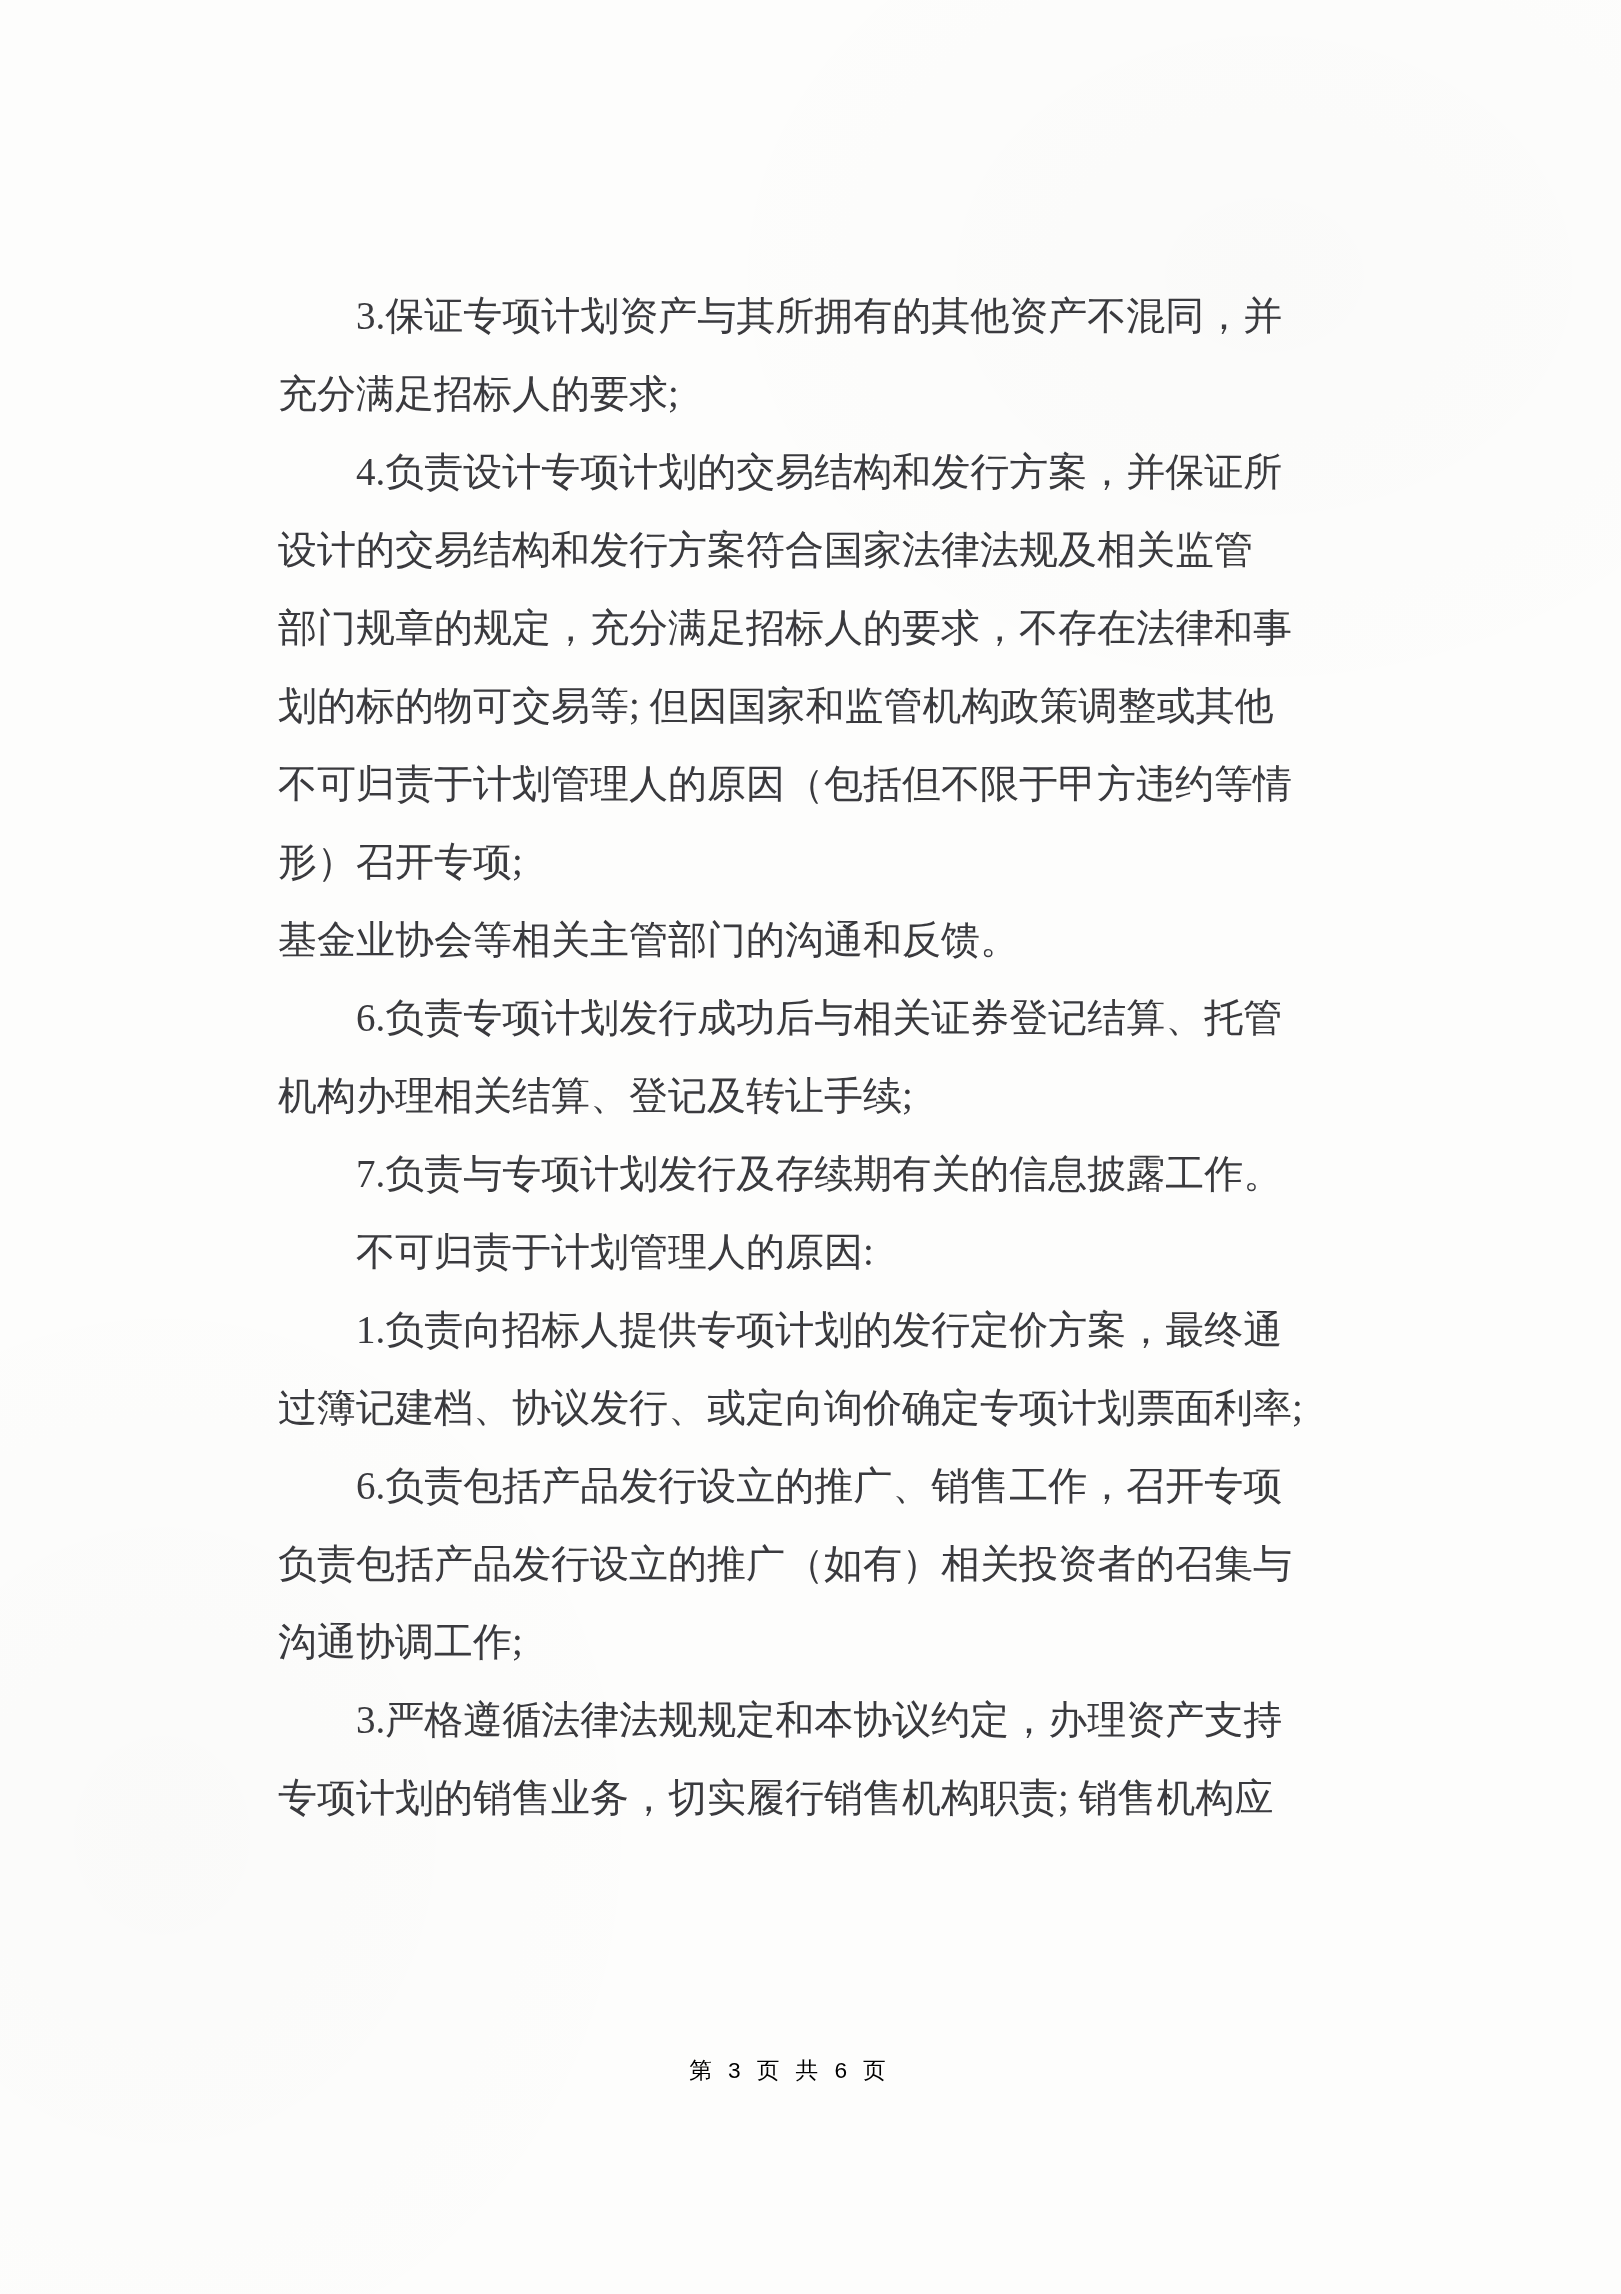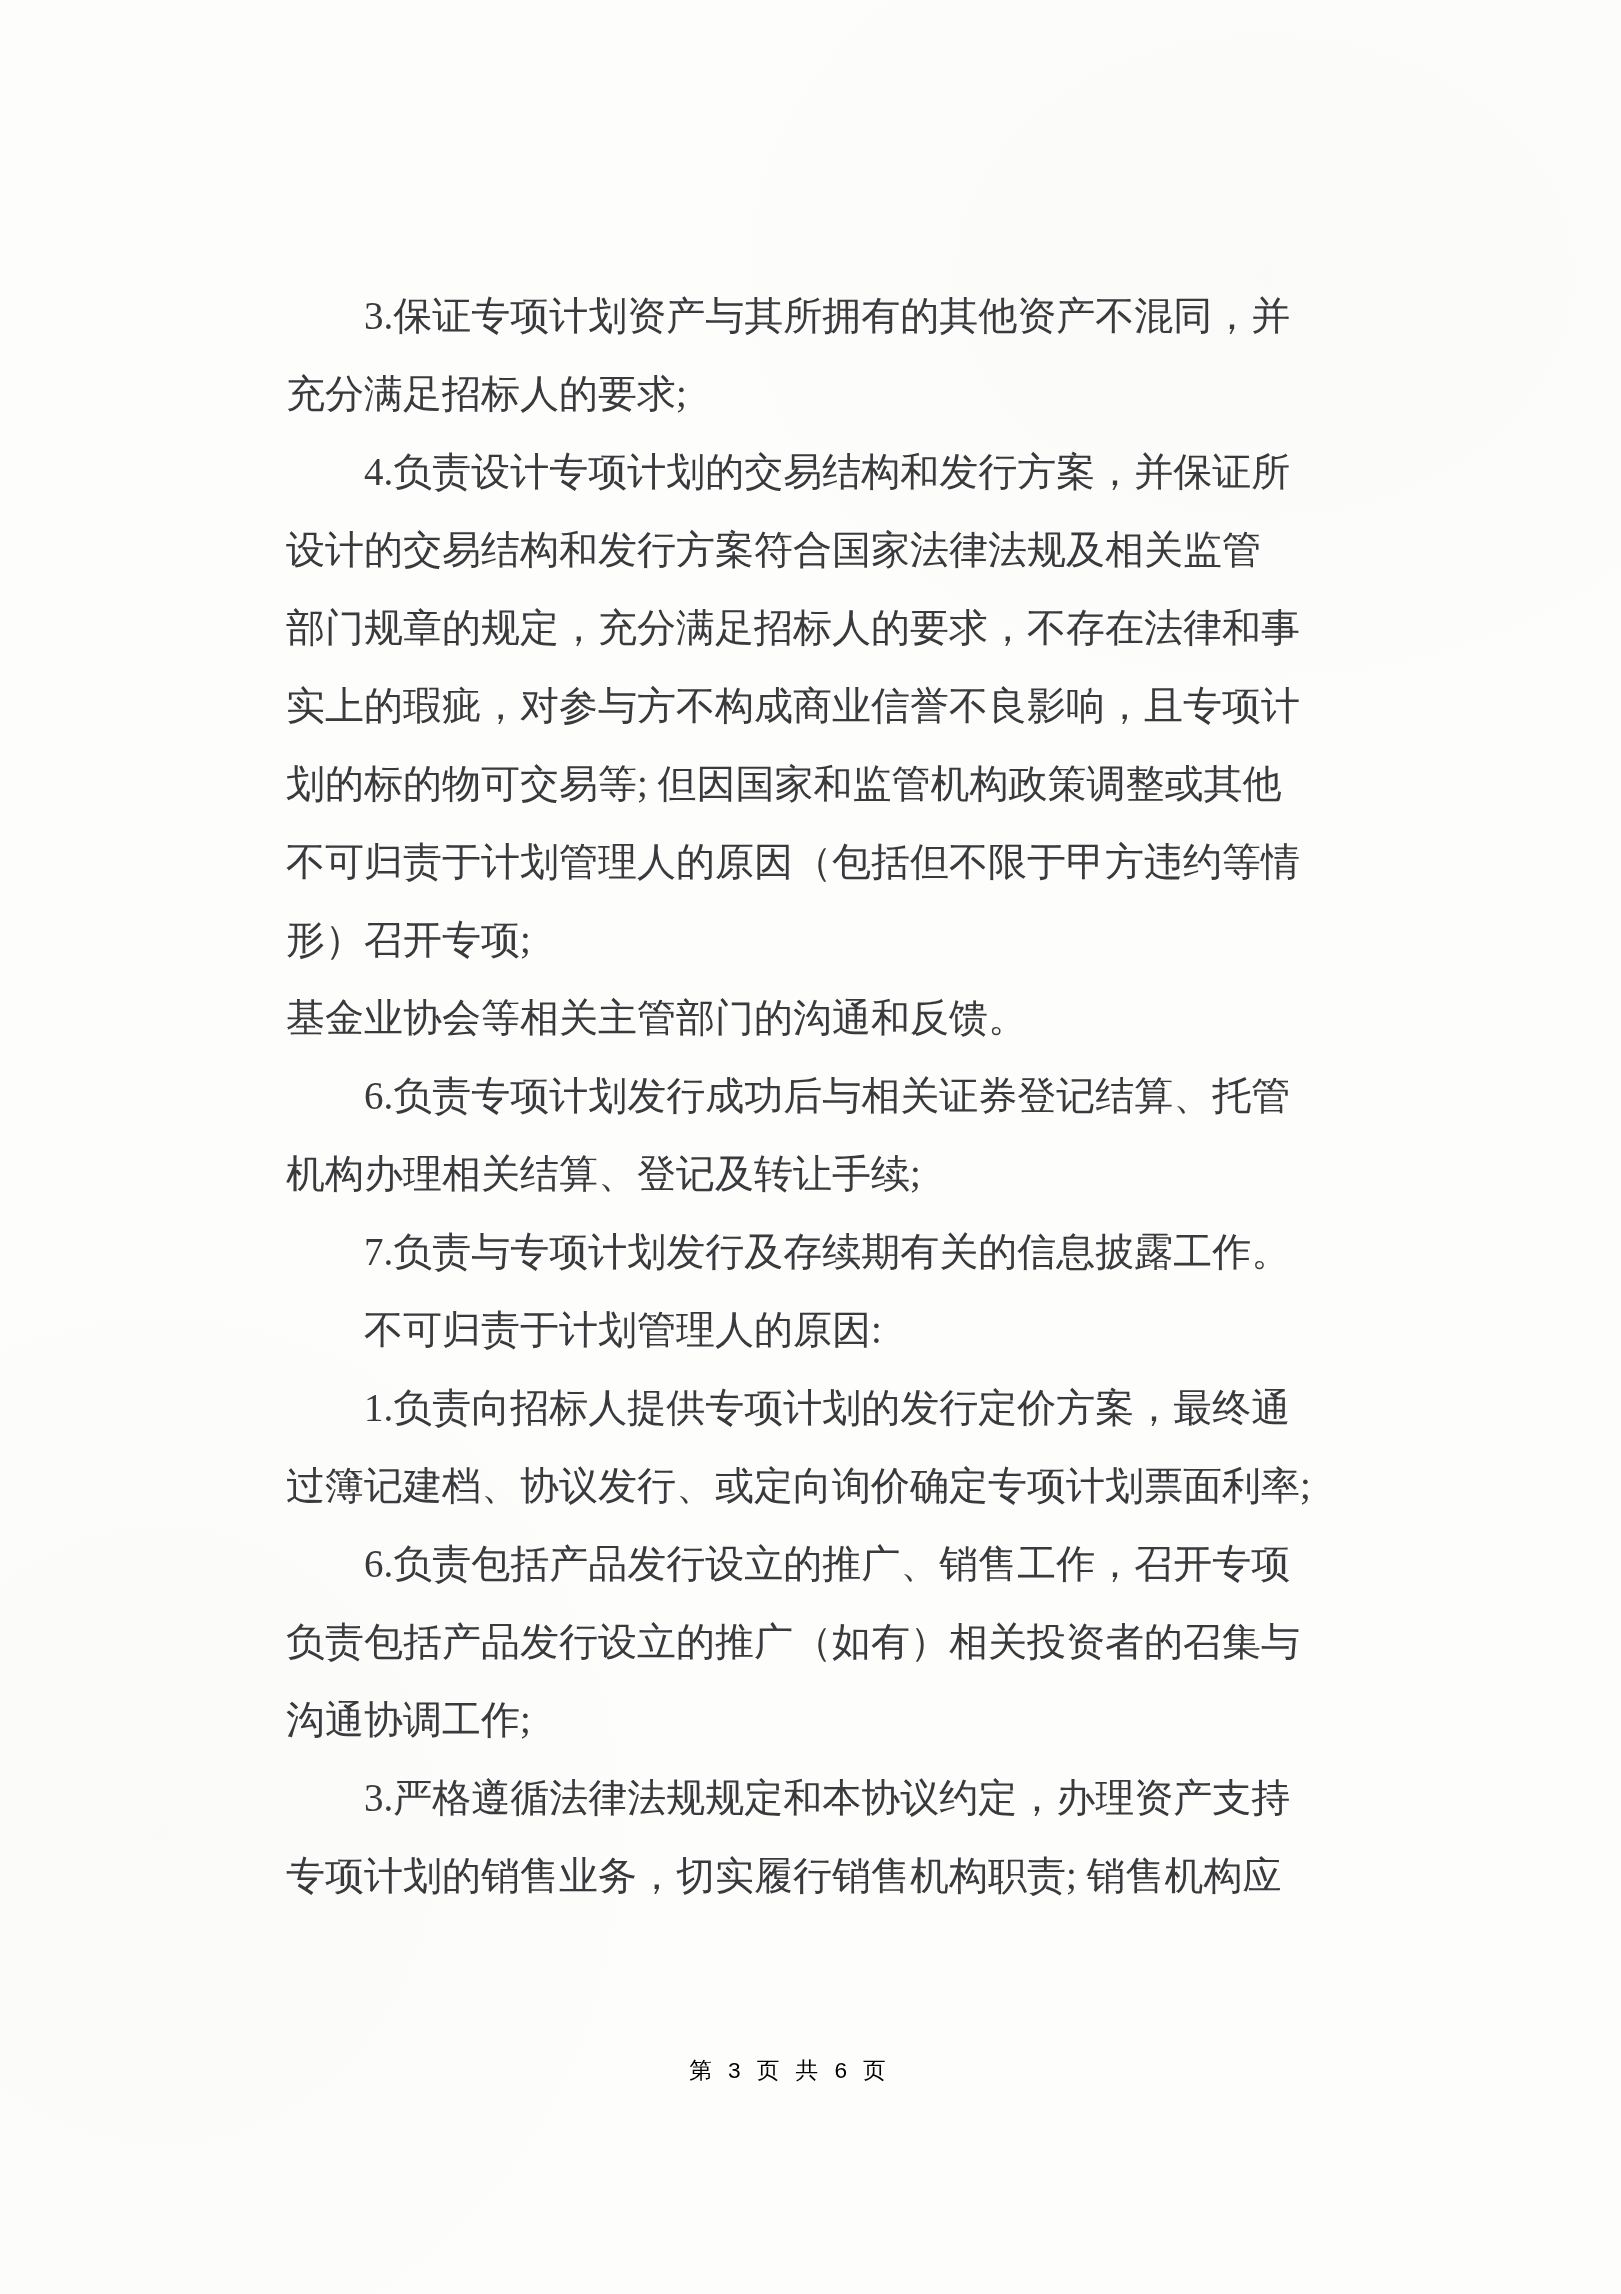--- a/index.html
+++ b/index.html
@@ -30,21 +30,20 @@
     width: 1024px;
   }
   .line {
     font-size: 39px;
     line-height: 78px;
     height: 78px;
     color: #3a3a3e;
     letter-spacing: 0px;
     white-space: nowrap;
     text-align: left;
-    margin-left: 8px;
     -webkit-font-smoothing: antialiased;
   }
   .line.indent {
     text-indent: 2em;
   }
   .page-footer {
     position: absolute;
     left: 278px;
     top: 2055px;
     width: 1024px;
@@ -62,21 +61,20 @@
 
 <div class="page-surface"></div>
 
 <div class="doc-body">
   <div>
       <div class="line indent">3.保证专项计划资产与其所拥有的其他资产不混同，并</div>
       <div class="line">充分满足招标人的要求;</div>
       <div class="line indent">4.负责设计专项计划的交易结构和发行方案，并保证所</div>
       <div class="line">设计的交易结构和发行方案符合国家法律法规及相关监管</div>
       <div class="line">部门规章的规定，充分满足招标人的要求，不存在法律和事</div>
-      <div class="line">实上的瑕疵，对参与方不构成商业信誉不良影响，且专项计</div>
       <div class="line">划的标的物可交易等; 但因国家和监管机构政策调整或其他</div>
       <div class="line">不可归责于计划管理人的原因（包括但不限于甲方违约等情</div>
       <div class="line">形）召开专项;</div>
       <div class="line">基金业协会等相关主管部门的沟通和反馈。</div>
       <div class="line indent">6.负责专项计划发行成功后与相关证券登记结算、托管</div>
       <div class="line">机构办理相关结算、登记及转让手续;</div>
       <div class="line indent">7.负责与专项计划发行及存续期有关的信息披露工作。</div>
       <div class="line indent">不可归责于计划管理人的原因:</div>
       <div class="line indent">1.负责向招标人提供专项计划的发行定价方案，最终通</div>
       <div class="line">过簿记建档、协议发行、或定向询价确定专项计划票面利率;</div>

